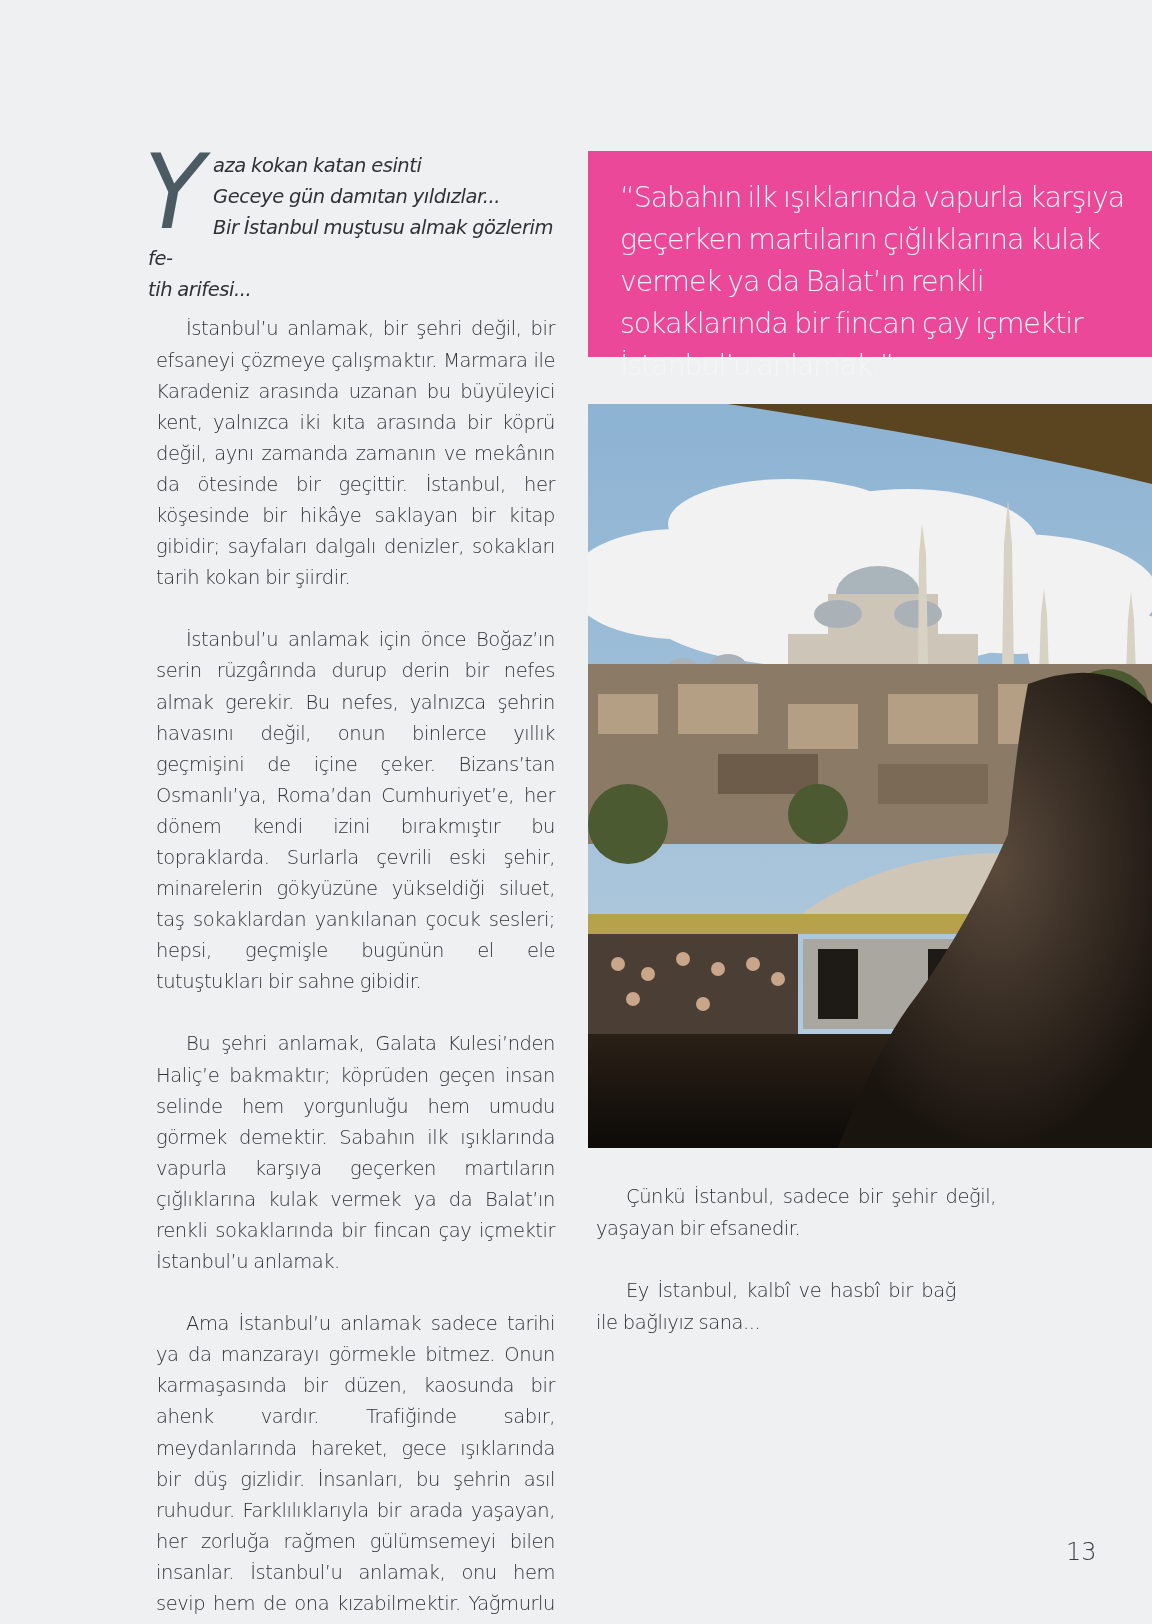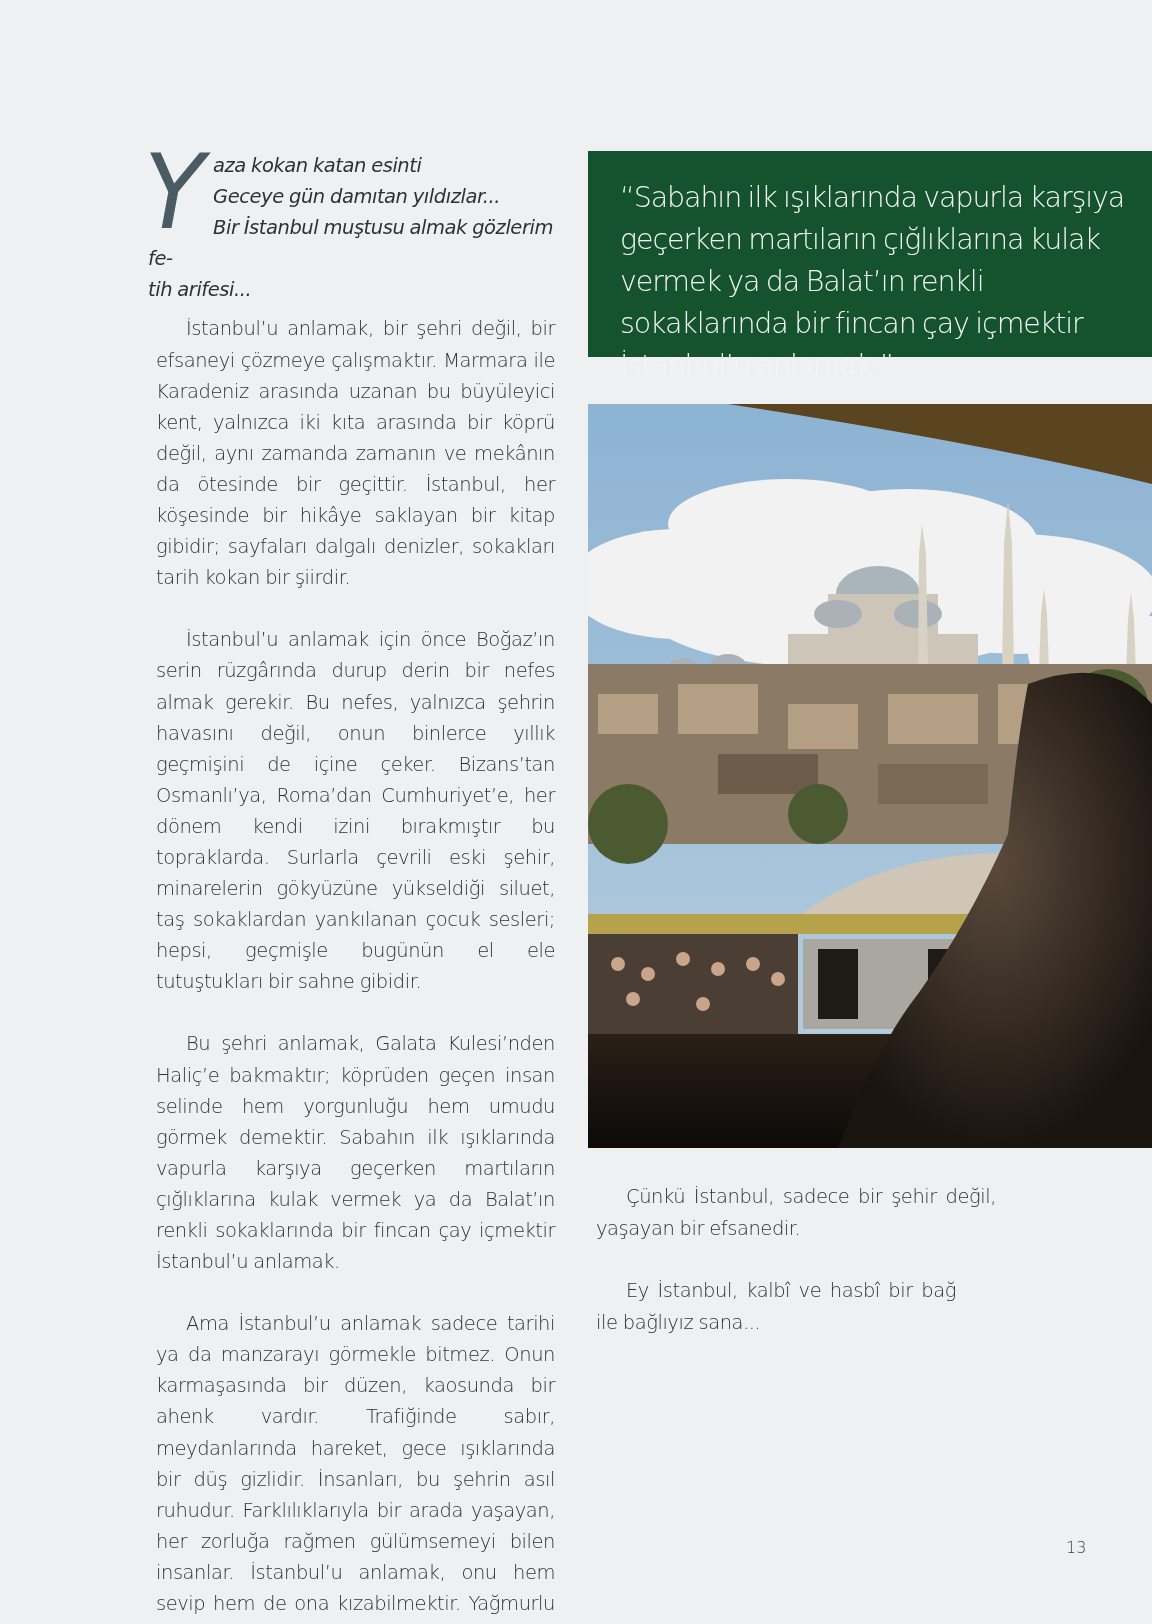--- a/index.html
+++ b/index.html
@@ -35,21 +35,21 @@
     margin: 0 6px 0 -4px;
     height: 92px;
     transform: scaleX(0.95);
     transform-origin: left;
   }
   .poem-line { display: block; }
   .quote-box {
     position: absolute;
     left: 588px; top: 151px;
     width: 564px; height: 206px;
-    background: #14532d;
+    background: #ec4899;
     box-sizing: border-box;
     padding: 26px 20px 0 32px;
   }
   .quote-text {
     margin: 0;
     color: #f3f5f6;
     font-size: 28.5px;
     line-height: 42px;
     font-weight: 300;
     letter-spacing: -1.1px;
@@ -70,21 +70,21 @@
     font-size: 19.5px;
     line-height: 32px;
     font-weight: 300;
     letter-spacing: -0.45px;
     word-spacing: -0.5px;
   }
   .right-col .para-gap { height: 14px; }
   .page-number {
     position: absolute;
     left: 1066px; top: 1538px;
-    font-size: 16px;
+    font-size: 24px;
     color: #3b3f42;
     font-weight: 300;
   }
 </style>
 </head>
 <body>
 
 <div class="left-col">
   <div class="poem">
     <span class="drop-cap">Y</span>

